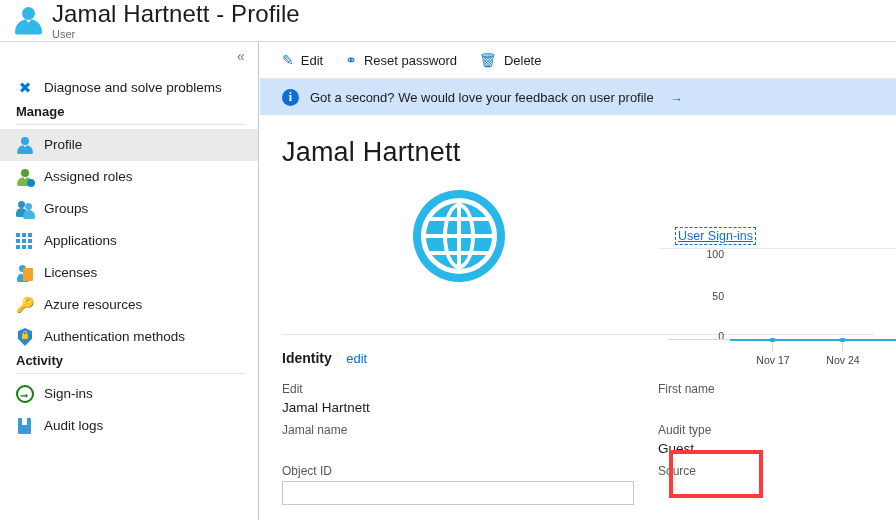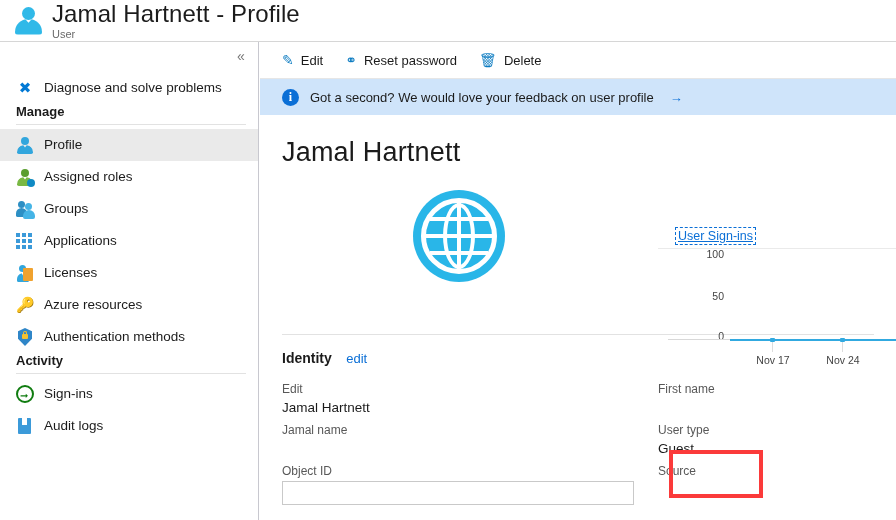--- a/index.html
+++ b/index.html
@@ -369,21 +369,21 @@
           <div class="ro-box"></div>
         </div>
       </div>
 
       <div>
         <div class="fld">
           <div class="lb">First name</div>
           <div class="vl"></div>
         </div>
         <div class="fld">
-          <div class="lb">User type</div>
+          <div class="lb">Audit type</div>
           <div class="vl">Guest</div>
         </div>
         <div class="fld">
           <div class="lb">Source</div>
           <div class="vl"></div>
         </div>
       </div>
     </div>
   </div>
 </div>

